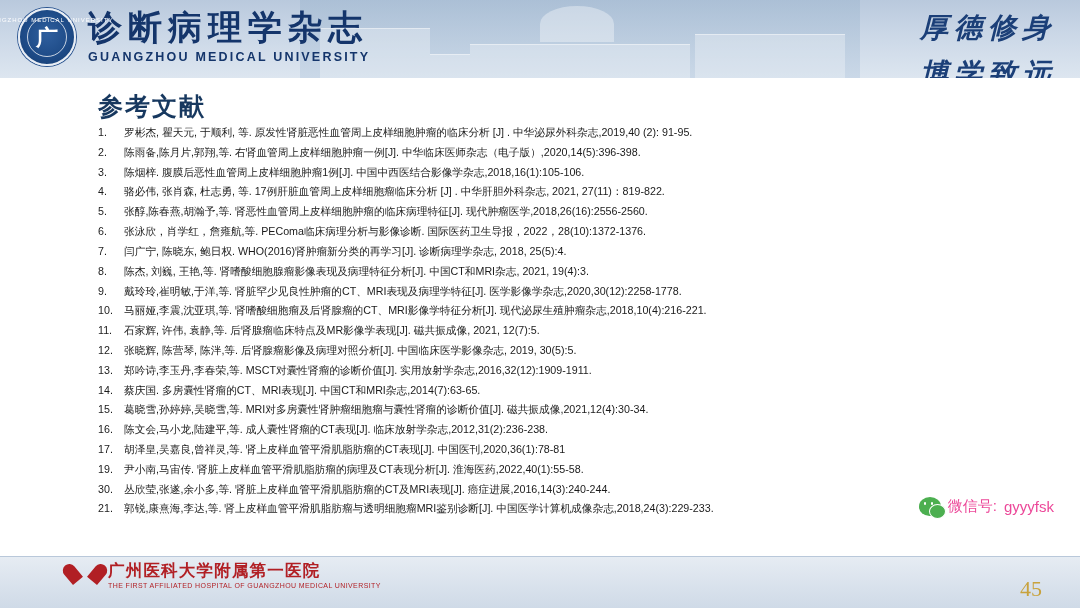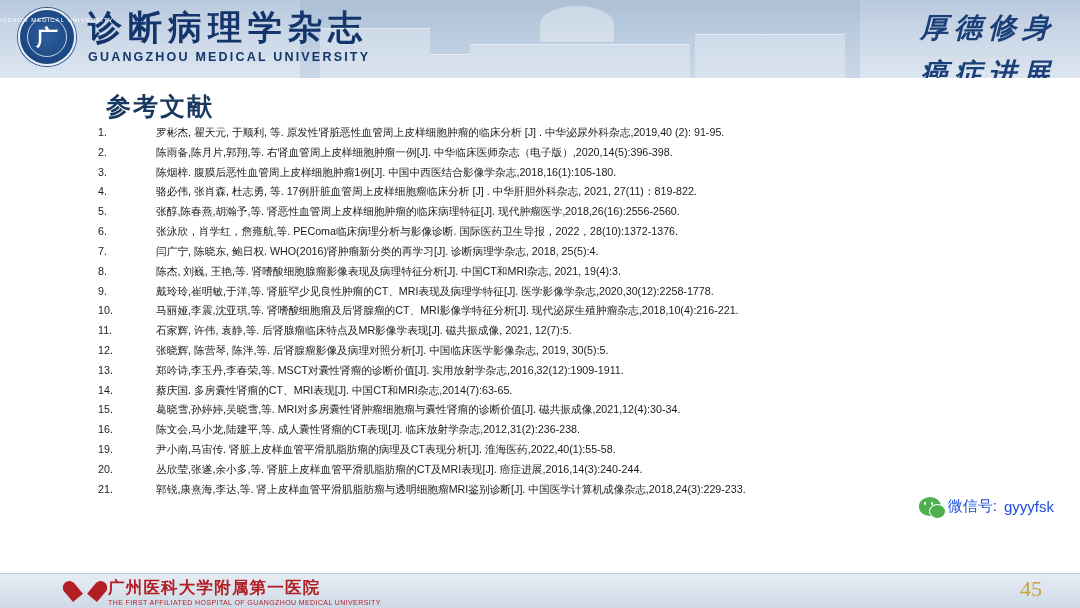--- a/index.html
+++ b/index.html
@@ -92,45 +92,44 @@
   .content {
     position: absolute; top: 78px; left: 0;
     width: 1080px; height: 490px;
     background: #ffffff;
   }
   .slide-title {
     position: absolute; left: 98px; top: 12px;
     font-family: Liberation Mono, monospace;
     font-size: 25px; font-weight: bold; color: #17385f;
     letter-spacing: 2px;
-    margin-left: 8px;
   }
   .ref-list {
     position: absolute; left: 98px; top: 48px;
     width: 900px;
   }
   .ref-item {
     display: flex;
     font-size: 10.7px;
     color: #1a1a1a;
     line-height: 1.18;
     margin-bottom: 7.2px;
     font-family: "Liberation Sans", sans-serif;
   }
   .ref-num {
     width: 26px; flex: 0 0 26px;
     text-align: left;
     color: #1a1a1a;
   }
-  .ref-text { flex: 1; margin-left: 32px; }
+  .ref-text { flex: 1; }
 
   
   .footer {
     position: absolute; left: 0; bottom: 0;
-    width: 1080px; height: 35px;
+    width: 1080px; height: 52px;
     background: linear-gradient(to bottom, #e6ecf3 0%, #cfdae7 100%);
     border-top: 1px solid #b9c8da;
   }
   .footer-left {
     position: absolute; left: 70px; top: 4px;
     display: flex; align-items: center; gap: 8px;
   }
   .heart-logo {
     width: 30px; height: 30px; position: relative;
   }
@@ -154,21 +153,21 @@
   }
   .page-num {
     position: absolute; right: 38px; bottom: 6px;
     font-size: 22px; color: #c8a23c; font-family: "Liberation Serif", serif; text-align: right;
   }
 
   
   .wechat-badge {
     position: absolute; right: 26px; bottom: 52px;
     display: flex; align-items: center; gap: 7px;
-    color: #1d4ed8; font-size: 15px;
+    color: #ec4899; font-size: 15px;
   }
   .wechat-icon {
     width: 22px; height: 19px; position: relative;
     background: #4caf50; border-radius: 50% 50% 48% 48%;
   }
   .wechat-icon:after {
     content: ""; position: absolute; right: -5px; bottom: -3px;
     width: 15px; height: 13px; background: #4caf50;
     border-radius: 50%; border: 1.5px solid #fff;
   }
@@ -198,39 +197,39 @@
         <div class="seal-mark">广</div>
       </div>
       <div class="uni-names">
         <div class="uni-cn">诊断病理学杂志</div>
         <div class="uni-en">GUANGZHOU MEDICAL UNIVERSITY</div>
       </div>
     </div>
 
     <div class="header-right">
       <div class="motto1">厚德修身</div>
-      <div class="motto2">癌症进展</div>
+      <div class="motto2">博学致远</div>
     </div>
   </div>
 
   <div class="content">
     <div class="slide-title">参考文献</div>
 
     <div class="ref-list">
       <div class="ref-item">
         <div class="ref-num">1.</div>
         <div class="ref-text">罗彬杰, 瞿天元, 于顺利, 等. 原发性肾脏恶性血管周上皮样细胞肿瘤的临床分析 [J] . 中华泌尿外科杂志,2019,40 (2): 91-95.</div>
       </div>
       <div class="ref-item">
         <div class="ref-num">2.</div>
         <div class="ref-text">陈雨备,陈月片,郭翔,等. 右肾血管周上皮样细胞肿瘤一例[J]. 中华临床医师杂志（电子版）,2020,14(5):396-398.</div>
       </div>
       <div class="ref-item">
         <div class="ref-num">3.</div>
-        <div class="ref-text">陈烟梓. 腹膜后恶性血管周上皮样细胞肿瘤1例[J]. 中国中西医结合影像学杂志,2018,16(1):105-180.</div>
+        <div class="ref-text">陈烟梓. 腹膜后恶性血管周上皮样细胞肿瘤1例[J]. 中国中西医结合影像学杂志,2018,16(1):105-106.</div>
       </div>
       <div class="ref-item">
         <div class="ref-num">4.</div>
         <div class="ref-text">骆必伟, 张肖森, 杜志勇, 等. 17例肝脏血管周上皮样细胞瘤临床分析 [J] . 中华肝胆外科杂志, 2021, 27(11)：819-822.</div>
       </div>
       <div class="ref-item">
         <div class="ref-num">5.</div>
         <div class="ref-text">张醇,陈春燕,胡瀚予,等. 肾恶性血管周上皮样细胞肿瘤的临床病理特征[J]. 现代肿瘤医学,2018,26(16):2556-2560.</div>
       </div>
       <div class="ref-item">
@@ -271,25 +270,29 @@
       </div>
       <div class="ref-item">
         <div class="ref-num">15.</div>
         <div class="ref-text">葛晓雪,孙婷婷,吴晓雪,等. MRI对多房囊性肾肿瘤细胞瘤与囊性肾瘤的诊断价值[J]. 磁共振成像,2021,12(4):30-34.</div>
       </div>
       <div class="ref-item">
         <div class="ref-num">16.</div>
         <div class="ref-text">陈文会,马小龙,陆建平,等. 成人囊性肾瘤的CT表现[J]. 临床放射学杂志,2012,31(2):236-238.</div>
       </div>
       <div class="ref-item">
+        <div class="ref-num">17.</div>
+        <div class="ref-text">胡泽皇,吴嘉良,曾祥灵,等. 肾上皮样血管平滑肌脂肪瘤的CT表现[J]. 中国医刊,2020,36(1):78-81</div>
+      </div>
+      <div class="ref-item">
         <div class="ref-num">19.</div>
         <div class="ref-text">尹小南,马宙传. 肾脏上皮样血管平滑肌脂肪瘤的病理及CT表现分析[J]. 淮海医药,2022,40(1):55-58.</div>
       </div>
       <div class="ref-item">
-        <div class="ref-num">20.</div>
+        <div class="ref-num">30.</div>
         <div class="ref-text">丛欣莹,张遂,余小多,等. 肾脏上皮样血管平滑肌脂肪瘤的CT及MRI表现[J]. 癌症进展,2016,14(3):240-244.</div>
       </div>
       <div class="ref-item">
         <div class="ref-num">21.</div>
         <div class="ref-text">郭锐,康熹海,李达,等. 肾上皮样血管平滑肌脂肪瘤与透明细胞瘤MRI鉴别诊断[J]. 中国医学计算机成像杂志,2018,24(3):229-233.</div>
       </div>
     </div>
 
     <div class="wechat-badge">
       <span class="wechat-icon">

